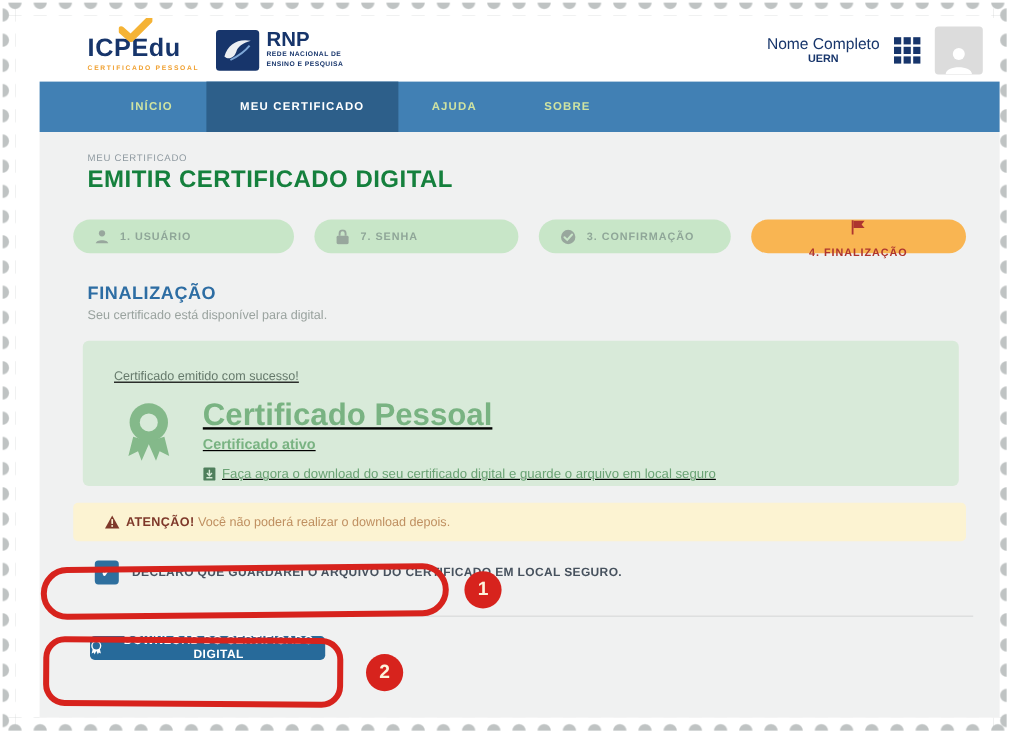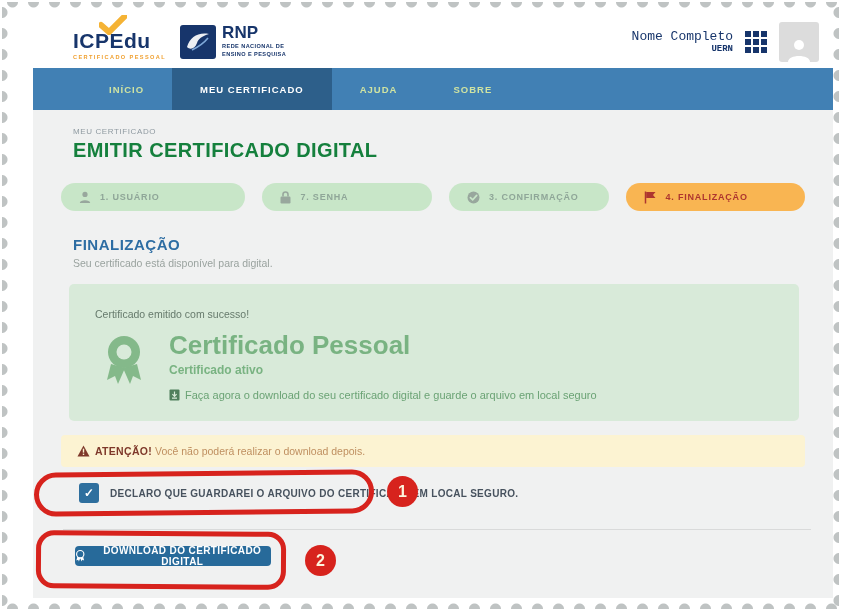--- a/index.html
+++ b/index.html
@@ -25,54 +25,54 @@
   .logos { display:flex; align-items:center; gap:14px; }
   .logo-icpedu { position:relative; padding-top:6px; }
   .logo-icpedu .check { position:absolute; top:-8px; left:26px; }
   .logo-icpedu .word { font-size:21px; font-weight:bold; color:#17356b; letter-spacing:0.5px; }
   .logo-icpedu .sub { font-size:5.6px; font-weight:bold; color:#f0a030; letter-spacing:1.4px; margin-top:1px; }
   .logo-rnp { display:flex; align-items:center; gap:6px; }
   .rnp-mark { width:36px; height:34px; background:#17356b; border-radius:3px; display:flex; align-items:center; justify-content:center; }
   .rnp-text .word { font-size:17px; font-weight:bold; color:#17356b; line-height:1; }
   .rnp-text .sub { font-size:5.6px; font-weight:bold; color:#17356b; letter-spacing:0.4px; line-height:1.4; margin-top:2px; }
   .userbox { display:flex; align-items:center; gap:12px; }
-  .user-names { text-align:right;font-family:Liberation Mono, monospace; }
+  .user-names { text-align:center; }
   .user-name { font-size:13px; color:#17356b; }
   .user-org { font-size:9px; font-weight:bold; color:#17356b; }
   .grid-icon { width:22px; height:22px; display:grid; grid-template-columns:repeat(3,6px); grid-template-rows:repeat(3,6px); gap:2px; cursor:pointer; }
   .grid-icon i { background:#17356b; }
   .avatar { width:40px; height:40px; background:#dcdcdc; border-radius:3px; display:flex; align-items:flex-end; justify-content:center; overflow:hidden; cursor:pointer; }
 
   
   .nav { height:42px; background:#4180b4; display:flex; align-items:stretch; padding-left:48px; }
   .nav-item { display:flex; align-items:center; padding:0 28px; font-size:9.5px; font-weight:bold; letter-spacing:1px; color:#cfe3a2; cursor:pointer; }
   .nav-item.active { background:#2d5f8a; color:#ffffff; }
 
   
   .main { height:488px; background:#f0f1f1; padding:0 28px; }
   .breadcrumb { padding:17px 0 0 12px; font-size:8px; color:#8f9aa1; letter-spacing:0.6px; }
   .page-title { padding-left:12px; margin-top:3px; font-size:20px; font-weight:bold; color:#15803d; letter-spacing:0.4px; }
 
   .steps { display:flex; gap:17px; margin-top:21px; }
   .step { height:28px; border-radius:16px; background:#c8e6c8; display:flex; align-items:center; gap:9px; padding:0 18px; font-size:9px; font-weight:bold; letter-spacing:0.8px; color:#8fa698; cursor:pointer; }
-  .step.s1 { width:185px; } .step.s2 { width:170px; } .step.s3 { width:160px; } .step.s4 { width:180px; }
+  .step.s1 { width:185px; } .step.s2 { width:170px; } .step.s3 { width:160px; } .step.s4 { width:180px;flex-direction:column; }
   .step.current { background:#f9b552; color:#ae352f; }
   .step svg { flex:0 0 auto; }
 
   .section-title { margin:25px 0 0 12px; font-size:15px; font-weight:bold; color:#2d6da3; letter-spacing:0.5px; }
   .section-sub { margin:4px 0 0 12px; font-size:10.5px; color:#9aa39f; }
 
-  .panel { margin:15px 6px 0 8px; background:#d8ead9; border-radius:5px; padding:24px 24px 20px 24px; height:137px; }
+  .panel { margin:15px 6px 0 8px; background:#d8ead9; border-radius:5px; padding:24px 24px 20px 24px; height:121px;text-decoration:underline; }
   .panel-status { font-size:10.5px; color:#667a6c; margin-left:2px; }
   .panel-row { display:flex; align-items:flex-start; gap:22px; margin-top:12px; margin-left:8px; }
   .cert-title { font-size:26px; font-weight:bold; color:#79b382; line-height:1.05; }
   .cert-status { font-size:12px; font-weight:bold; color:#79b382; margin-top:4px; }
   .cert-note { display:flex; align-items:center; gap:5px; font-size:11px; color:#6ba375; margin-top:12px; }
 
-  .warning { margin-top:14px; background:#fcf3d2; border-radius:4px; padding:10px 16px; font-size:10.5px; color:#bf8f60; display:flex; align-items:center; gap:5px; }
+  .warning { margin-top:14px; background:#fcf3d2; border-radius:4px; padding:10px 26px; font-size:10.5px; color:#bf8f60; display:flex; align-items:center; gap:5px; }
   .warning b { color:#7e382a; letter-spacing:0.3px; }
 
   .check-row { display:flex; align-items:center; gap:11px; margin:13px 0 0 18px; height:26px; }
   .checkbox { width:20px; height:20px; background:#2e6f9e; border-radius:3px; display:flex; align-items:center; justify-content:center; color:#fff; font-size:12px; font-weight:bold; cursor:pointer; }
   .check-label { font-size:10px; font-weight:bold; color:#47525e; letter-spacing:0.3px; }
 
   .divider { height:1px; background:#d9dada; margin:23px -6px 0 2px; }
 
   .dl-btn { margin:16px 0 0 14px; width:196px; height:20px; background:#276a9a; border:none; border-radius:4px; color:#fff; font-family:"Liberation Sans",sans-serif; font-size:10px; font-weight:bold; letter-spacing:0.4px; display:flex; align-items:center; justify-content:center; gap:8px; cursor:pointer; }
 

